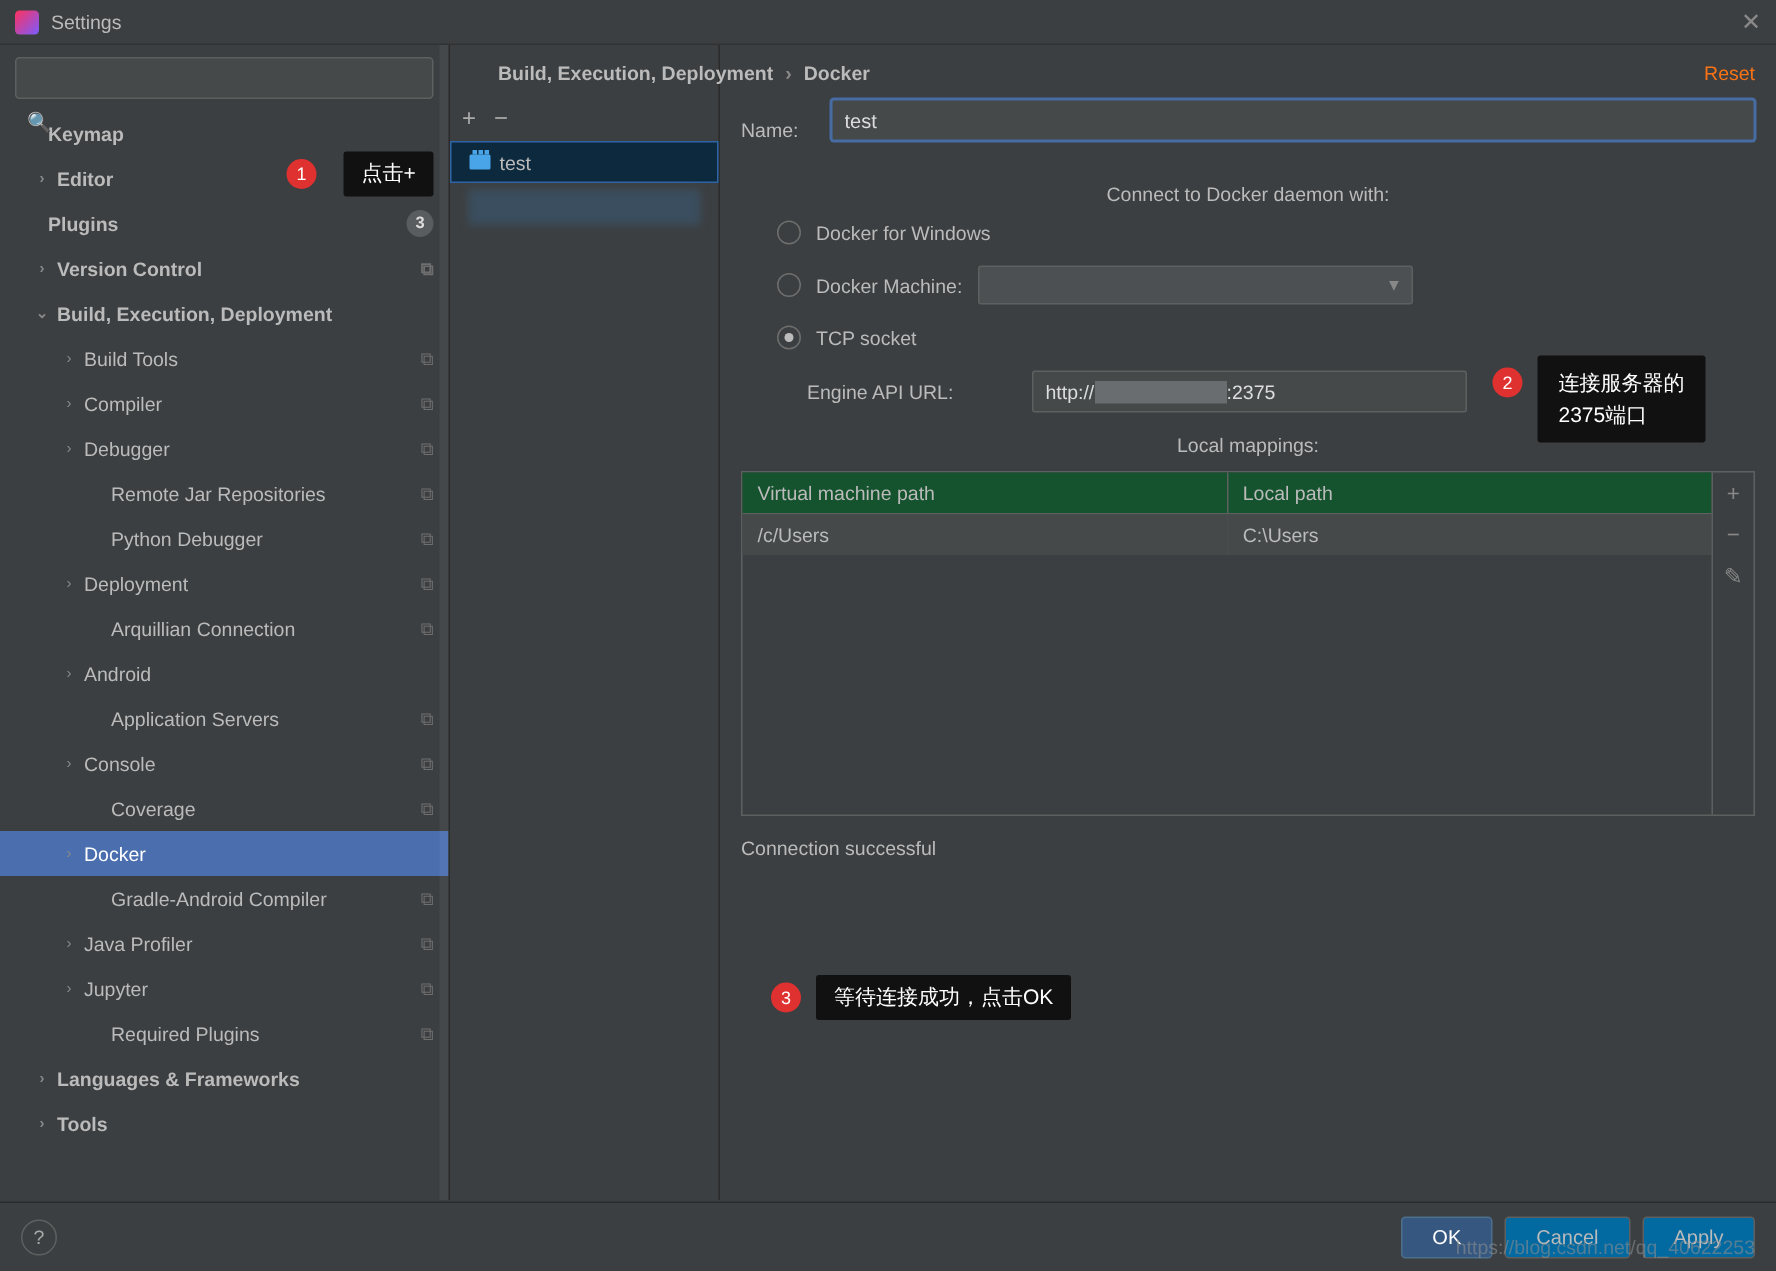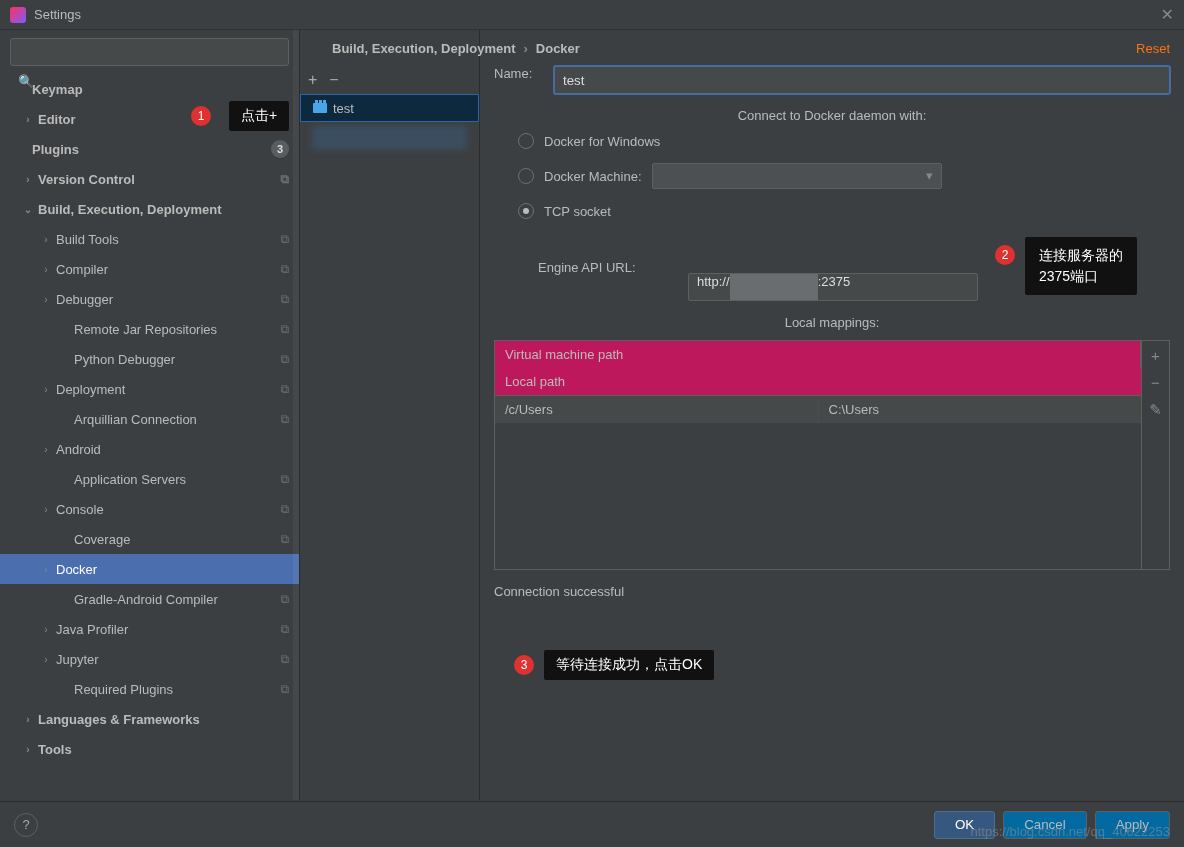--- a/index.html
+++ b/index.html
@@ -39,42 +39,42 @@
 .list-item { height: 28px; display: flex; align-items: center; padding: 0 12px; gap: 6px; cursor: pointer; }
 .list-item.selected { background: #0d293e; border: 1px solid #2f65a6; }
 .docker-icon { width: 14px; height: 10px; background: #4aa5e8; border-radius: 1px; position: relative; }
 .docker-icon::before { content: ''; position: absolute; top: -3px; left: 2px; width: 3px; height: 3px; background: #4aa5e8; box-shadow: 4px 0 #4aa5e8, 8px 0 #4aa5e8; }
 .blur-item { height: 24px; margin: 4px 12px; background: #3a4e5f; filter: blur(3px); border-radius: 2px; }
 
 .main { flex: 1; padding: 0 14px 0 14px; position: relative; }
 .main-header { height: 36px; display: flex; align-items: center; justify-content: flex-end; }
 .reset { color: #f97316; font-weight: 400; cursor: pointer; }
 
-.field-row { display: flex; align-items: flex-start; margin-bottom: 14px; }
+.field-row { display: flex; align-items: flex-end; margin-bottom: 28px; }
 .field-label { width: 60px; color: #bbbbbb; }
 .text-input { flex: 1; height: 28px; background: #45494a; border: 1px solid #5e6060; color: #ddd; padding: 0 8px; border-radius: 2px; }
 .text-input.focus { border: 1px solid #466ca3; box-shadow: 0 0 0 1px #466ca3; }
 
 .section-label { color: #bbbbbb; margin: 8px 0 10px 0; text-align: center; }
 .radio-row { display: flex; align-items: center; margin: 0 0 14px 24px; gap: 10px; }
 .radio { width: 16px; height: 16px; border-radius: 50%; border: 1px solid #6e6e6e; display: flex; align-items: center; justify-content: center; cursor: pointer; }
 .radio.checked::after { content: ''; width: 6px; height: 6px; border-radius: 50%; background: #bbbbbb; }
 .select-fake { width: 290px; height: 26px; background: #4c5052; border: 1px solid #5e6060; border-radius: 2px; position: relative; }
 .select-fake::after { content: '▾'; position: absolute; right: 8px; top: 4px; color: #888; }
 
 .sub-field { display: flex; align-items: center; margin: 0 0 14px 44px; }
 .sub-field .lbl { width: 150px; color: #bbbbbb; }
 .sub-field .text-input { width: 290px; flex: none; }
 .sub-field .text-input.wide { flex: 1; width: auto; }
 .folder-icon { color: #777; margin-left: -24px; position: relative; z-index: 1; }
 .masked { background: #6a6d6f; color: transparent; padding: 0 30px; user-select: none; }
 
 .table-wrap { border: 1px solid #5e6060; margin-top: 4px; display: flex; height: 230px; }
 .table-main { flex: 1; }
-.table-head { display: flex; background: #be185d; border-bottom: 1px solid #5e6060; flex-direction: column; }
+.table-head { display: flex; background: #14532d; border-bottom: 1px solid #5e6060; }
 .table-head div { flex: 1; padding: 6px 10px; border-right: 1px solid #5e6060; color: #bbbbbb; }
 .table-head div:last-child { border-right: none; }
 .table-row { display: flex; background: #45494a; }
 .table-row div { flex: 1; padding: 6px 10px; border-right: 1px solid #5e606033; color: #bbbbbb; }
 .table-row div:last-child { border-right: none; }
 .table-side { width: 28px; border-left: 1px solid #5e6060; display: flex; flex-direction: column; align-items: center; padding-top: 6px; gap: 10px; }
 .table-side span { color: #888; cursor: pointer; font-size: 15px; }
 
 .status { color: #bbbbbb; margin-top: 14px; }
 
@@ -261,21 +261,21 @@
       <span>Docker Machine:</span>
       <div class="select-fake"></div>
     </div>
     <div class="radio-row">
       <div class="radio checked"></div>
       <span>TCP socket</span>
     </div>
 
     <div class="sub-field">
       <div class="lbl">Engine API URL:</div>
-      <div class="text-input" style="display:flex;gap:0;margin-top:40px;">
+      <div class="text-input" style="display:flex;align-items:center;gap:0;">
         <span>http://</span>
           <span class="masked">https</span>
           <span>:2375</span>
       </div>
     </div>
 
     <div class="section-label">Local mappings:</div>
     <div class="table-wrap">
       <div class="table-main">
         <div class="table-head">

